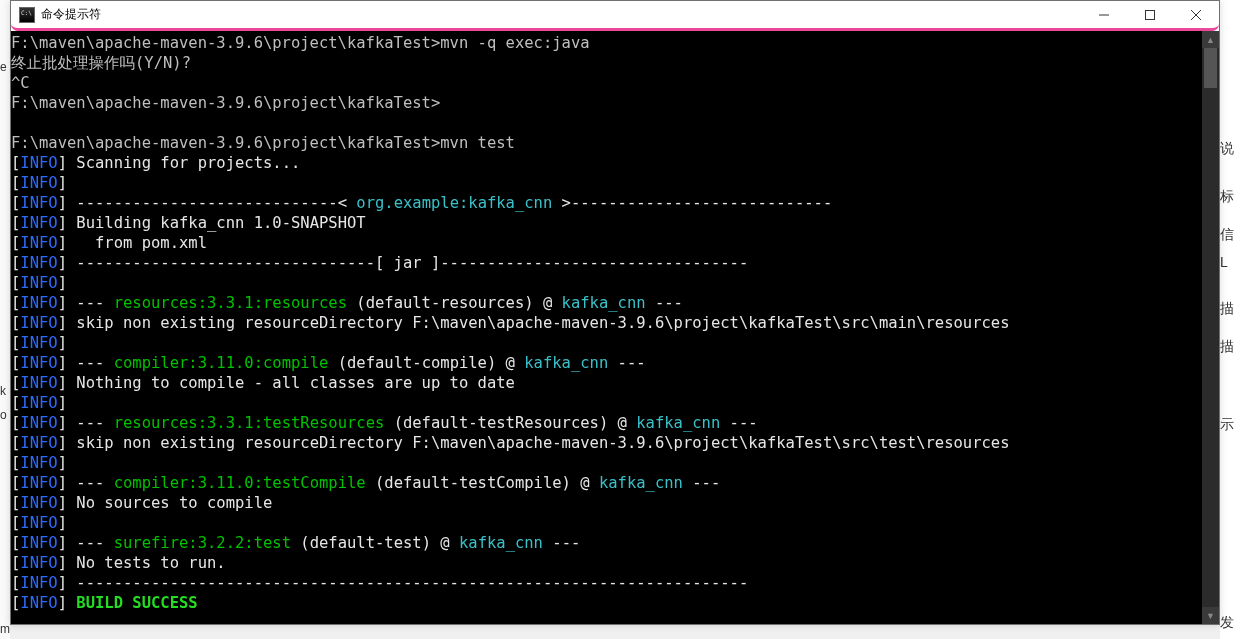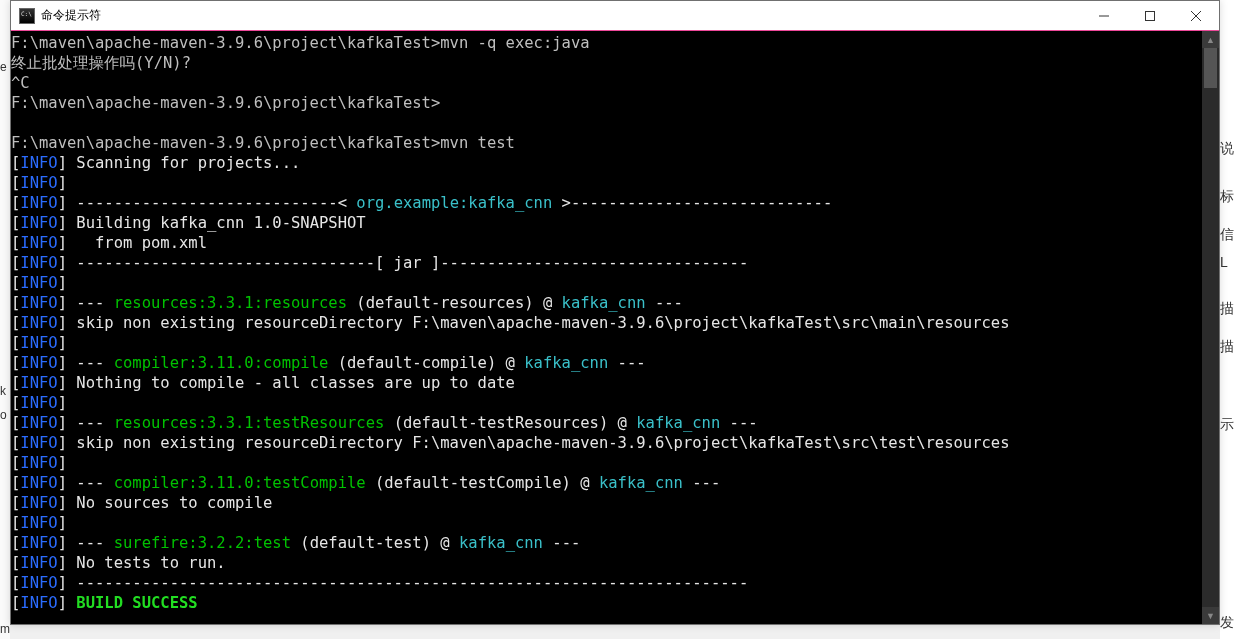--- a/index.html
+++ b/index.html
@@ -21,22 +21,23 @@
     border: 1px solid #707070;
     display: flex;
     flex-direction: column;
     box-shadow: 0 0 8px rgba(0,0,0,0.15);
   }
   .titlebar {
     height: 30px;
     background: #ffffff;
     display: flex;
     align-items: center;
-    border-bottom: 1px solid #ec4899;
+    border-bottom: 3px solid #ec4899;
     user-select: none;
+    border-radius: 7px;
   }
   .titlebar .icon {
     width: 16px; height: 16px;
     margin-left: 8px;
     background: linear-gradient(#333,#000);
     border: 1px solid #666;
     display: inline-block;
     position: relative;
   }
   .titlebar .icon::after{

